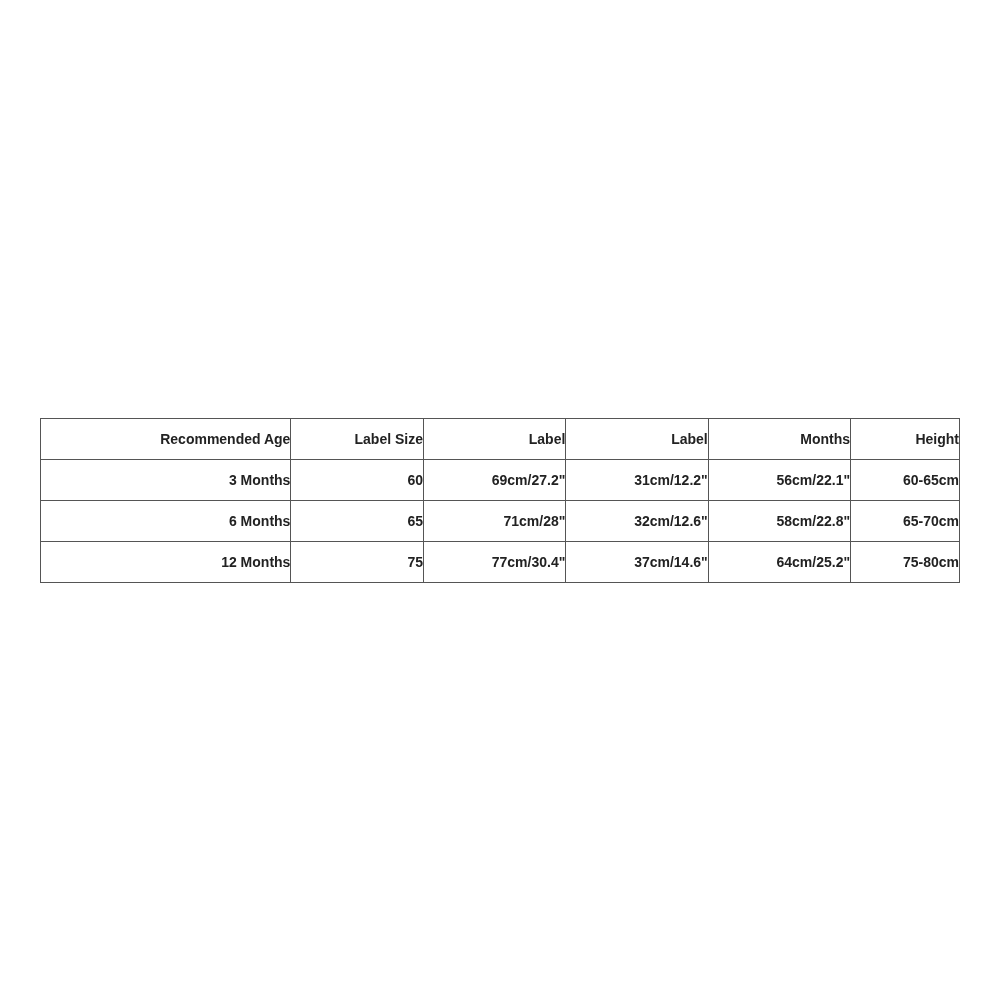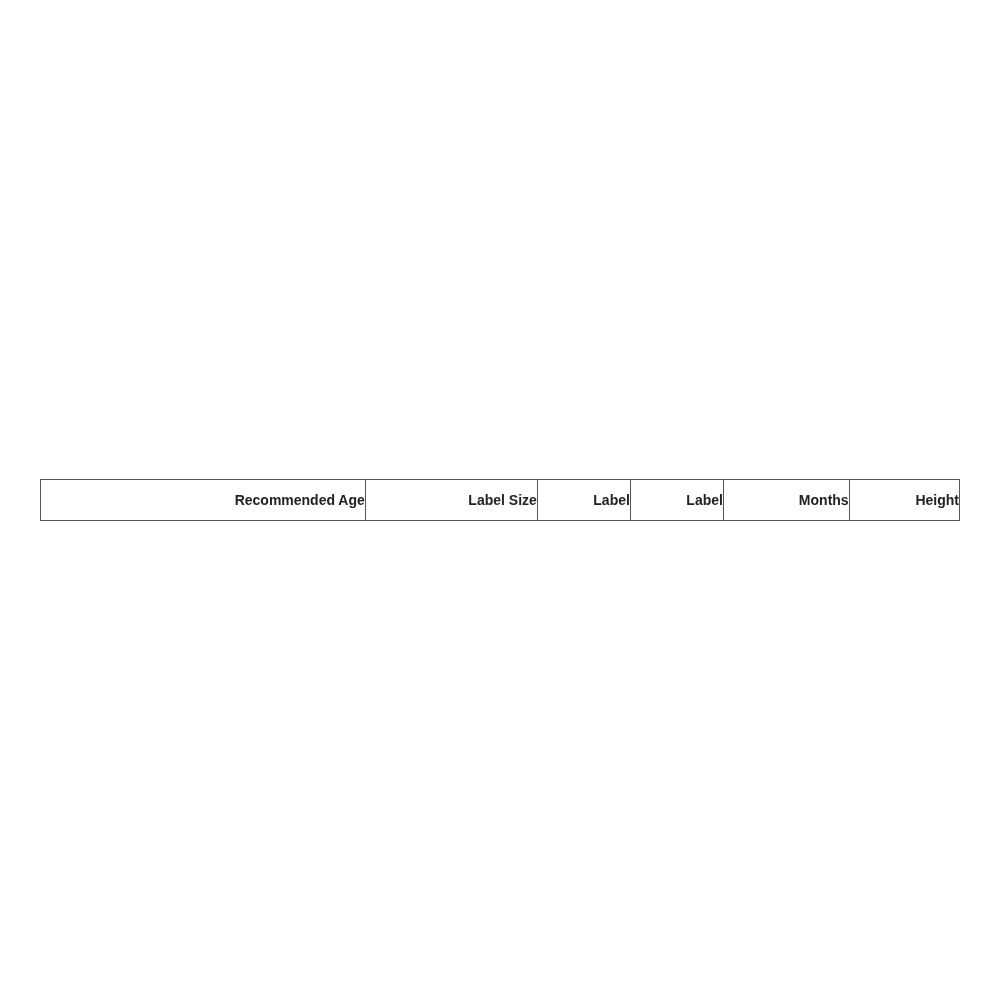--- a/index.html
+++ b/index.html
@@ -62,15 +62,39 @@
       <tr>
         <th>Recommended Age</th>
         <th>Label Size</th>
         <th>Label</th>
         <th>Label</th>
         <th>Months</th>
         <th>Height</th>
       </tr>
     </thead>
     <tbody id="table-body">
+    <tr>
+          <td>3 Months</td>
+          <td>60</td>
+          <td>69cm/27.2"</td>
+          <td>31cm/12.2"</td>
+          <td>56cm/22.1"</td>
+          <td>60-65cm</td>
+        </tr>
+        <tr>
+          <td>6 Months</td>
+          <td>65</td>
+          <td>71cm/28"</td>
+          <td>32cm/12.6"</td>
+          <td>58cm/22.8"</td>
+          <td>65-70cm</td>
+        </tr>
+        <tr>
+          <td>12 Months</td>
+          <td>75</td>
+          <td>77cm/30.4"</td>
+          <td>37cm/14.6"</td>
+          <td>64cm/25.2"</td>
+          <td>75-80cm</td>
+        </tr>
       </tbody>
   </table>
 </div>
 
 </body></html>

